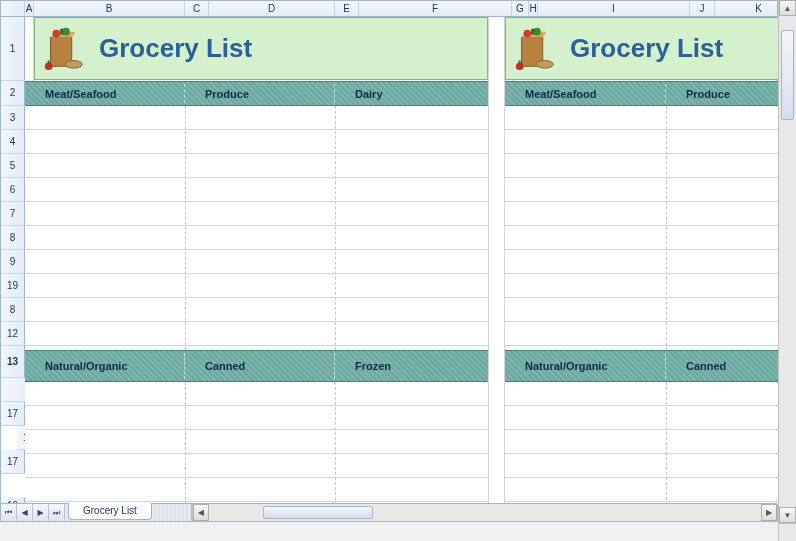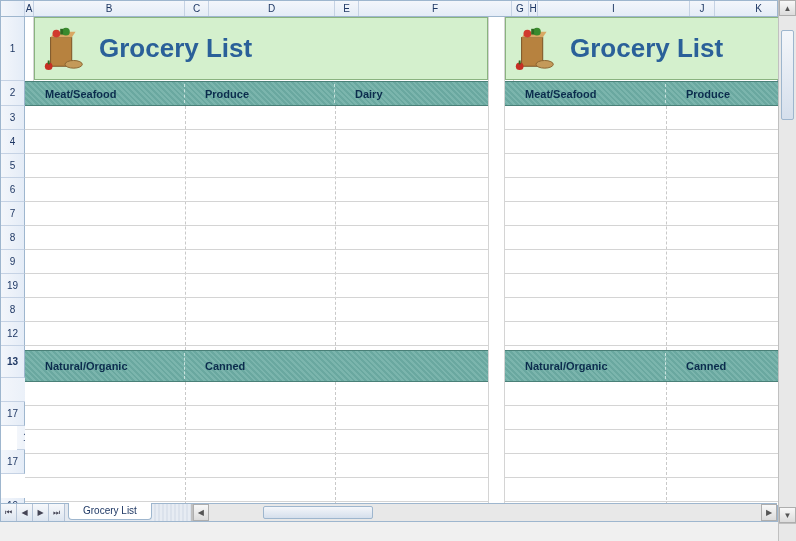--- a/index.html
+++ b/index.html
@@ -308,20 +308,21 @@
     <div class="lrow"></div>
       <div class="lrow"></div>
       <div class="lrow"></div>
       <div class="lrow"></div>
       <div class="lrow"></div>
   </div>
 
   <div class="section-bar sec3">
     <div class="seg" style="width:160px">Natural/Organic</div>
     <div class="seg" style="width:150px">Canned</div>
+    <div class="seg" style="width:153px">Frozen</div>
   </div>
   <div class="section-bar sec4">
     <div class="seg" style="width:161px">Natural/Organic</div>
     <div class="seg" style="width:113px">Canned</div>
   </div>
 
   <div class="list-block lb3">
     <div class="dash1" style="left:160px"></div>
     <div class="dash2" style="left:310px"></div>
     <div class="lrow"></div>

